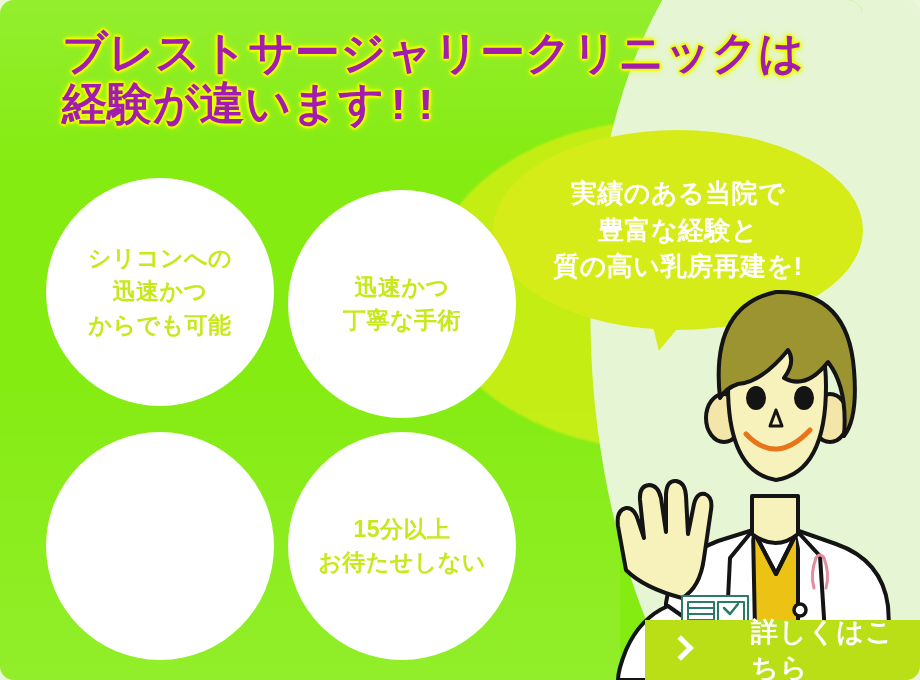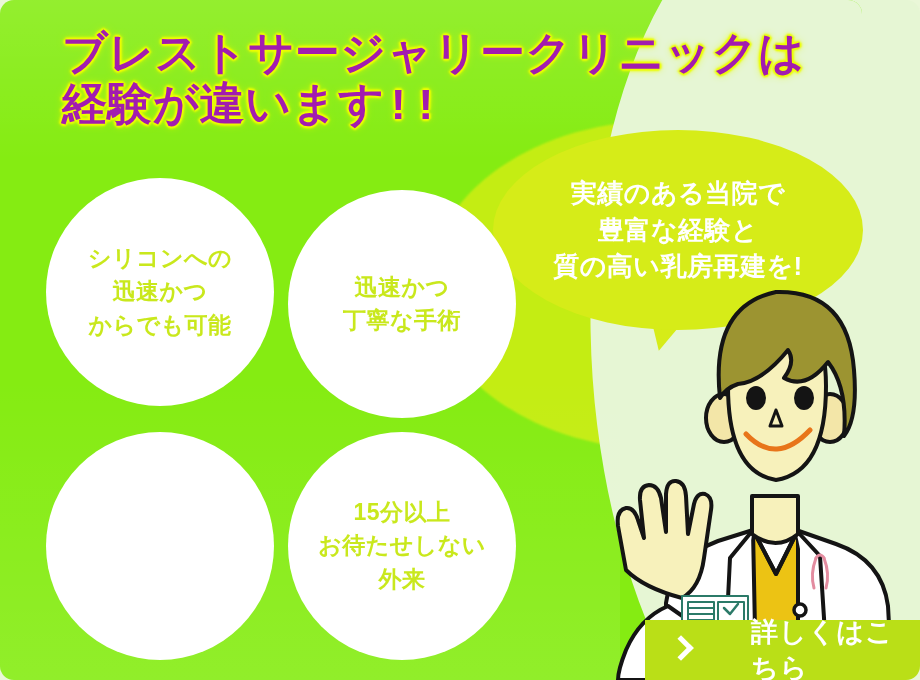--- a/index.html
+++ b/index.html
@@ -212,21 +212,20 @@
 
   <div class="circle" id="circle-3">
     <div class="circle-label">
     </div>
   </div>
 
   <div class="circle" id="circle-4">
     <div class="circle-label">
       <span>15分以上</span>
       <span>お待たせしない</span>
-      <span>外来</span>
     </div>
   </div>
 
   <div class="doctor">
     <svg viewBox="0 0 372 422" xmlns="http://www.w3.org/2000/svg">
       <g stroke="#141414" stroke-width="4" stroke-linejoin="round" stroke-linecap="round" fill="none">
 
         <path d="M118 422 L118 345 Q124 300 170 283 L205 272 L248 272 L288 286 Q334 302 340 348 L344 422 Z" fill="#ffffff"></path>
 
         <path d="M205 272 L228 316 L250 272 L250 422 L208 422 Z" fill="#ecc314"></path>

